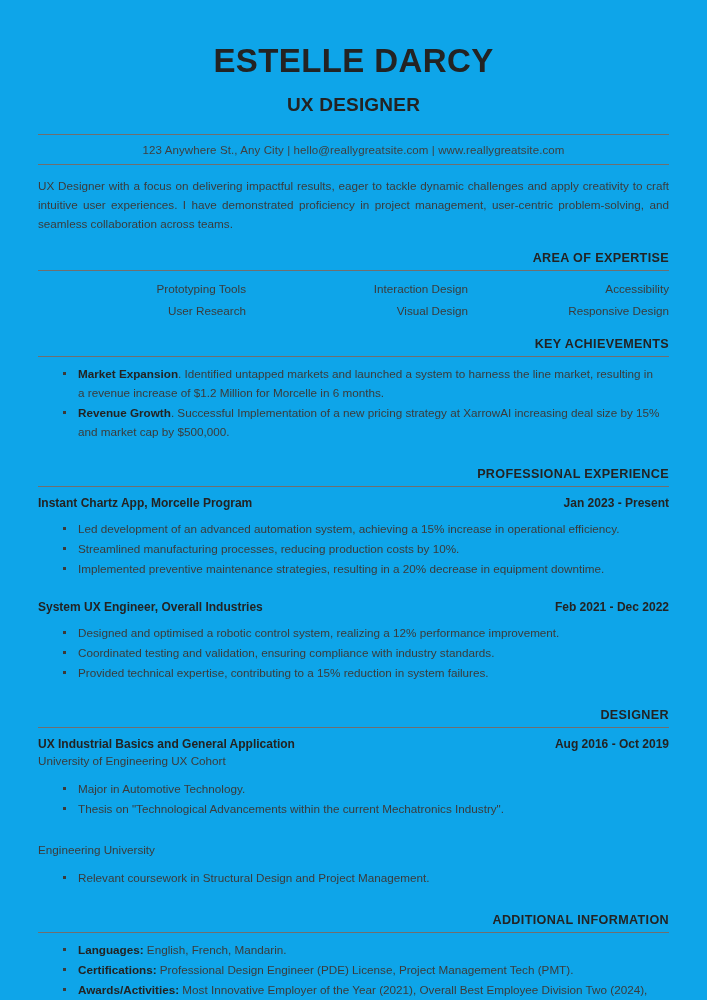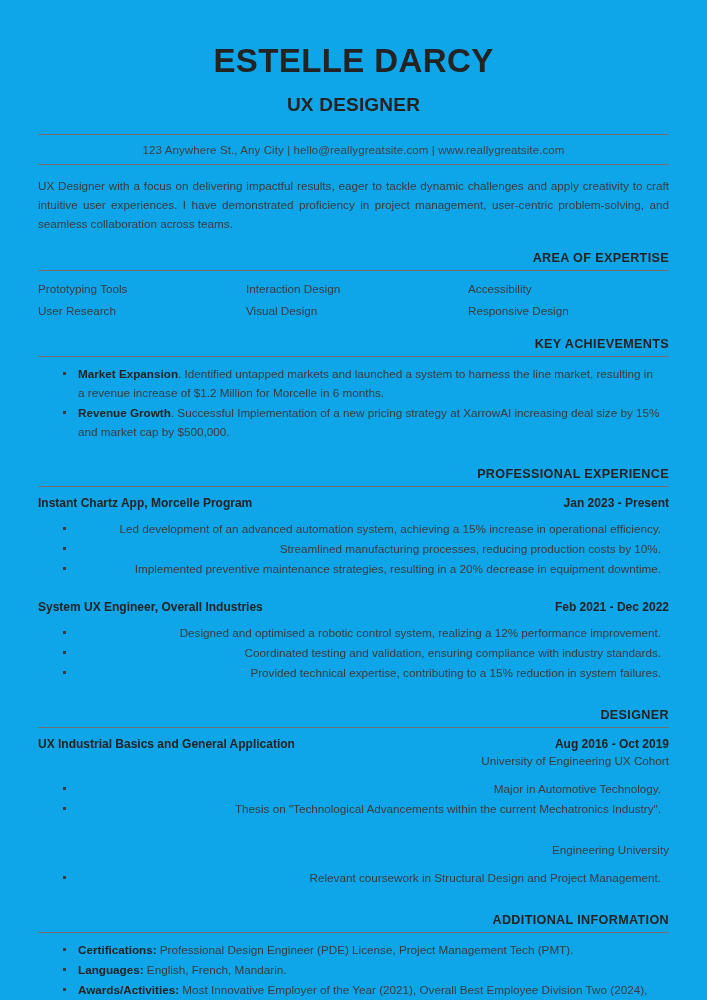--- a/index.html
+++ b/index.html
@@ -78,20 +78,21 @@
   }
 
   
   .expertise-grid {
     display: grid;
     grid-template-columns: 208px 222px 1fr;
     row-gap: 4px;
     font-size: 11.7px;
     color: #3b3b3b;
     padding-top: 2px;
+    text-align: right;
   }
   .expertise-grid div { line-height: 1.55; }
 
   
   ul.bullets {
     list-style: none;
     margin: 8px;
     padding: 0 0 0 16px;
   }
   ul.bullets li {
@@ -107,21 +108,21 @@
     position: absolute;
     left: 1px;
     top: 7px;
     width: 3px;
     height: 3px;
     background: #3b3b3b;
   }
   ul.bullets li b { color: #232323; font-weight: bold; }
 
   
-  .entry { padding-top: 2px; text-align: right; }
+  .entry { padding-top: 2px; }
   .entry + .entry { padding-top: 13px; }
   .entry-head {
     display: flex;
     justify-content: space-between;
     align-items: baseline;
   }
   .entry-title {
     font-size: 12px;
     font-weight: bold;
     color: #232323;
@@ -226,19 +227,19 @@
       <ul class="bullets">
         <li>Relevant coursework in Structural Design and Project Management.</li>
       </ul>
     </div>
   </div>
 
   <div class="section">
     <div class="section-title">ADDITIONAL INFORMATION</div>
     <hr class="section-rule">
     <ul class="bullets">
+      <li><b>Languages:</b><span> English, French, Mandarin.</span></li>
       <li><b>Certifications:</b><span> Professional Design Engineer (PDE) License, Project Management Tech (PMT).</span></li>
-      <li><b>Languages:</b><span> English, French, Mandarin.</span></li>
       <li><b>Awards/Activities:</b><span> Most Innovative Employer of the Year (2021), Overall Best Employee Division Two (2024), Onboarding Project Lead (2023)</span></li>
     </ul>
   </div>
 
 </div>
 
 </body></html>

